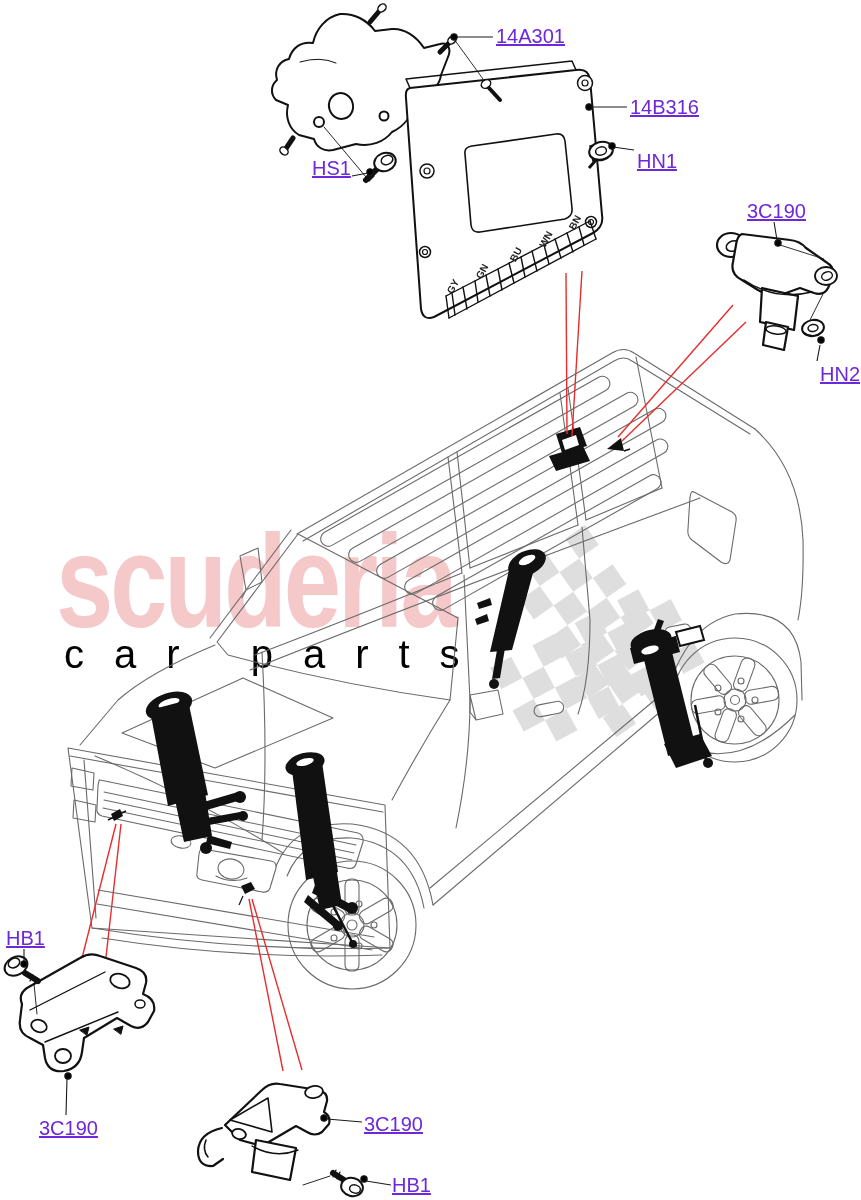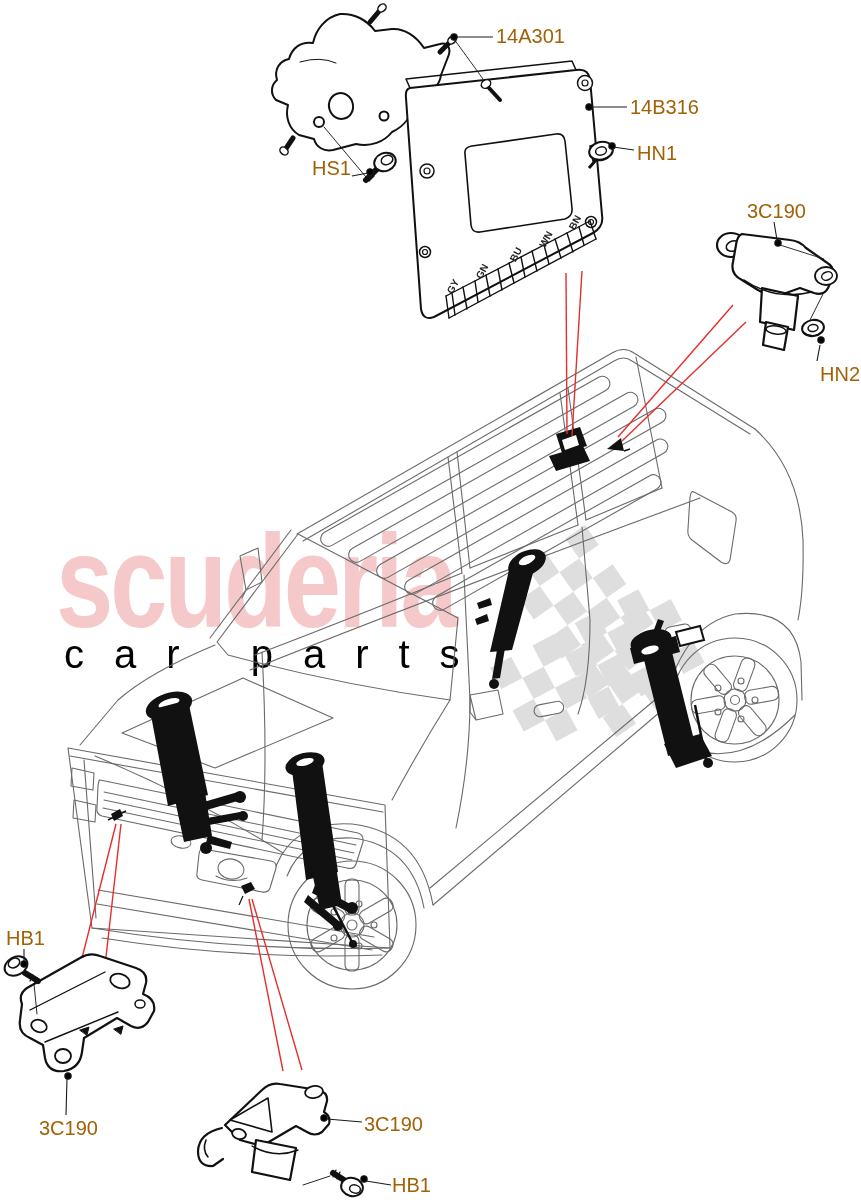--- a/index.html
+++ b/index.html
@@ -4,22 +4,22 @@
 <style>
   html,body{margin:0;padding:0;background:#fff;}
   #stage{position:relative;width:861px;height:1200px;background:#ffffff;overflow:hidden;
          font-family:"Liberation Sans", sans-serif;}
   .wm-brand{position:absolute;left:56px;top:516px;font-size:132px;font-weight:bold;
             color:#f5c9ca;letter-spacing:-4px;transform:scaleX(0.78);transform-origin:left top;
             line-height:1;z-index:0;user-select:none;}
   .wm-tagline{position:absolute;left:64px;top:634px;font-size:40px;color:#000000;
               letter-spacing:30px;line-height:1;z-index:0;user-select:none;}
   svg.art{position:absolute;left:0;top:0;z-index:1;}
-  .callout{position:absolute;z-index:2;font-size:20px;color:#a16207;line-height:1;
-           white-space:nowrap;cursor:pointer;}
+  .callout{position:absolute;z-index:2;font-size:20px;color:#6d28d9;line-height:1;
+           white-space:nowrap;cursor:pointer;text-decoration:underline;}
 </style>
 </head>
 <body>
 
 <div id="stage">
 
   <div class="wm-brand">scuderia</div>
   <div class="wm-tagline">car parts</div>
 
   <svg class="art" width="861" height="1200" viewBox="0 0 861 1200">
@@ -390,21 +390,21 @@
         <circle cx="68" cy="1076" r="3.2"></circle>
       <path d="M327,1119 L362,1122" fill="none"></path>
         <circle cx="324" cy="1118" r="3.2"></circle>
       <path d="M366,1181 L391,1185" fill="none"></path>
         <circle cx="364" cy="1179" r="3.2"></circle>
     </g>
   </svg>
 
   <div class="callout" style="left:496px;top:26px;">14A301</div>
   <div class="callout" style="left:630px;top:97px;">14B316</div>
-  <div class="callout" style="left:637px;top:143px;">HN1</div>
+  <div class="callout" style="left:637px;top:151px;">HN1</div>
   <div class="callout" style="left:312px;top:158px;">HS1</div>
   <div class="callout" style="left:747px;top:201px;">3C190</div>
   <div class="callout" style="left:820px;top:364px;">HN2</div>
   <div class="callout" style="left:6px;top:928px;">HB1</div>
   <div class="callout" style="left:39px;top:1118px;">3C190</div>
   <div class="callout" style="left:364px;top:1114px;">3C190</div>
   <div class="callout" style="left:392px;top:1175px;">HB1</div>
 </div>
 
 </body></html>

